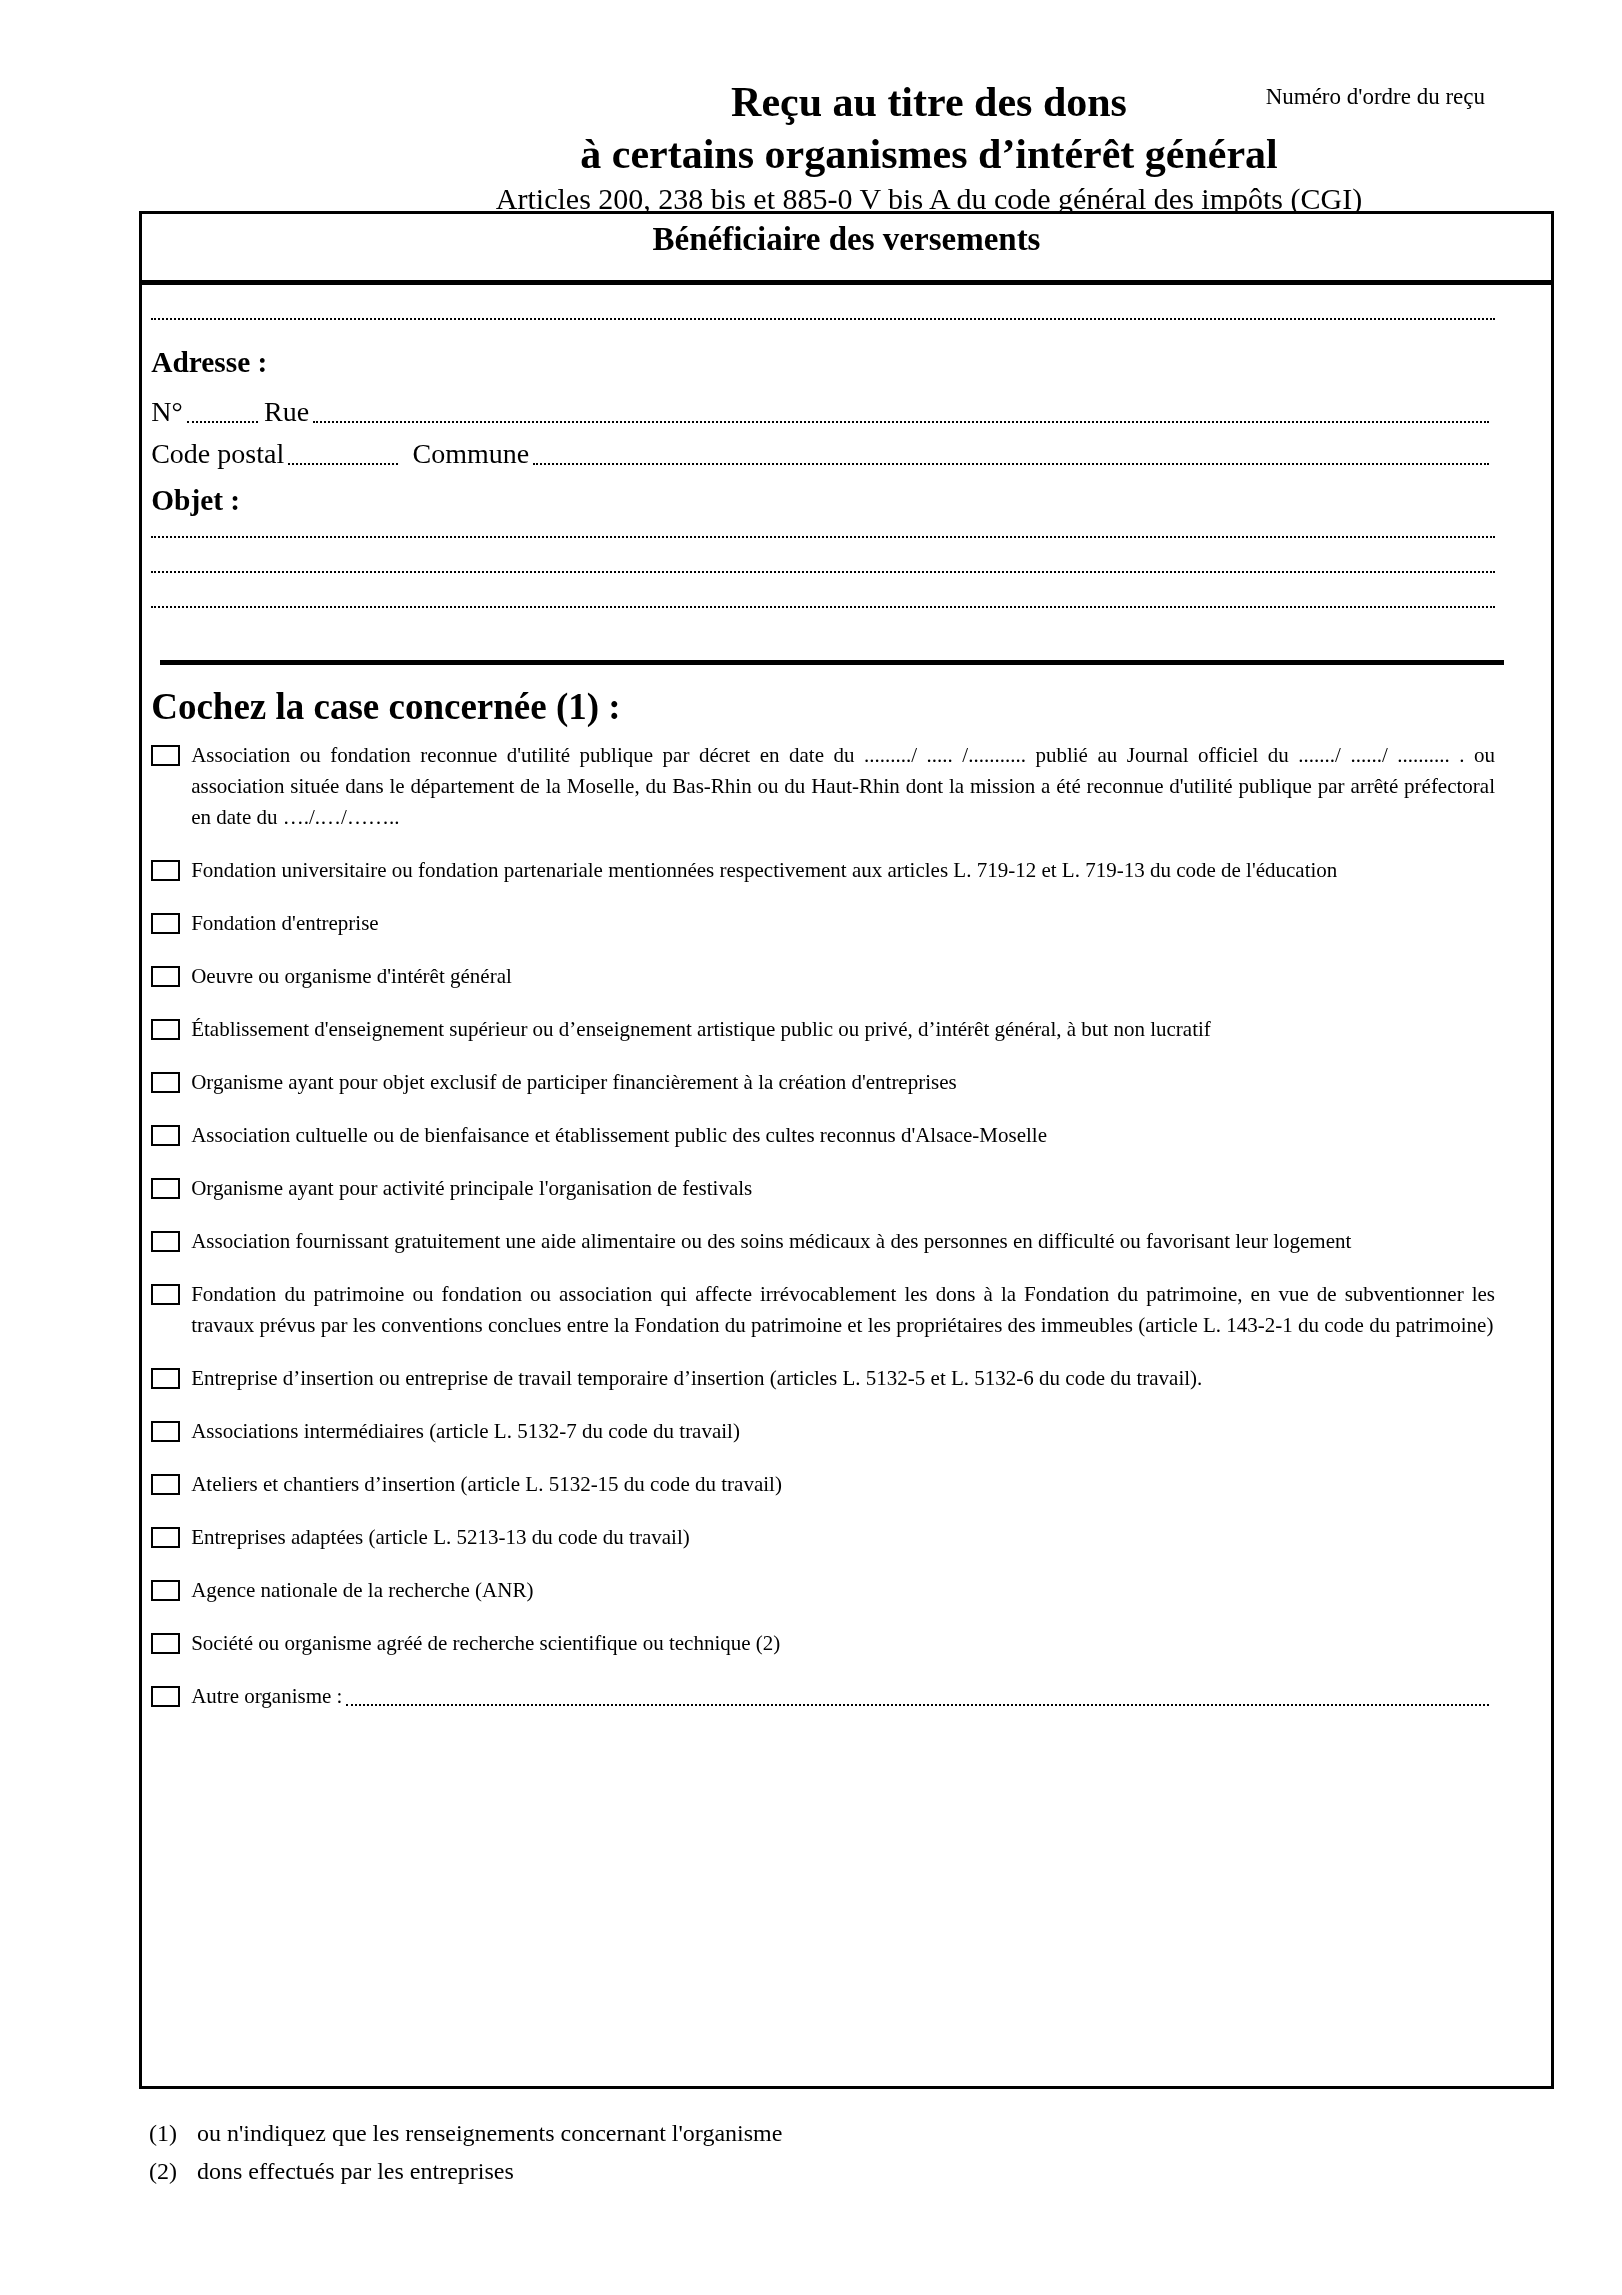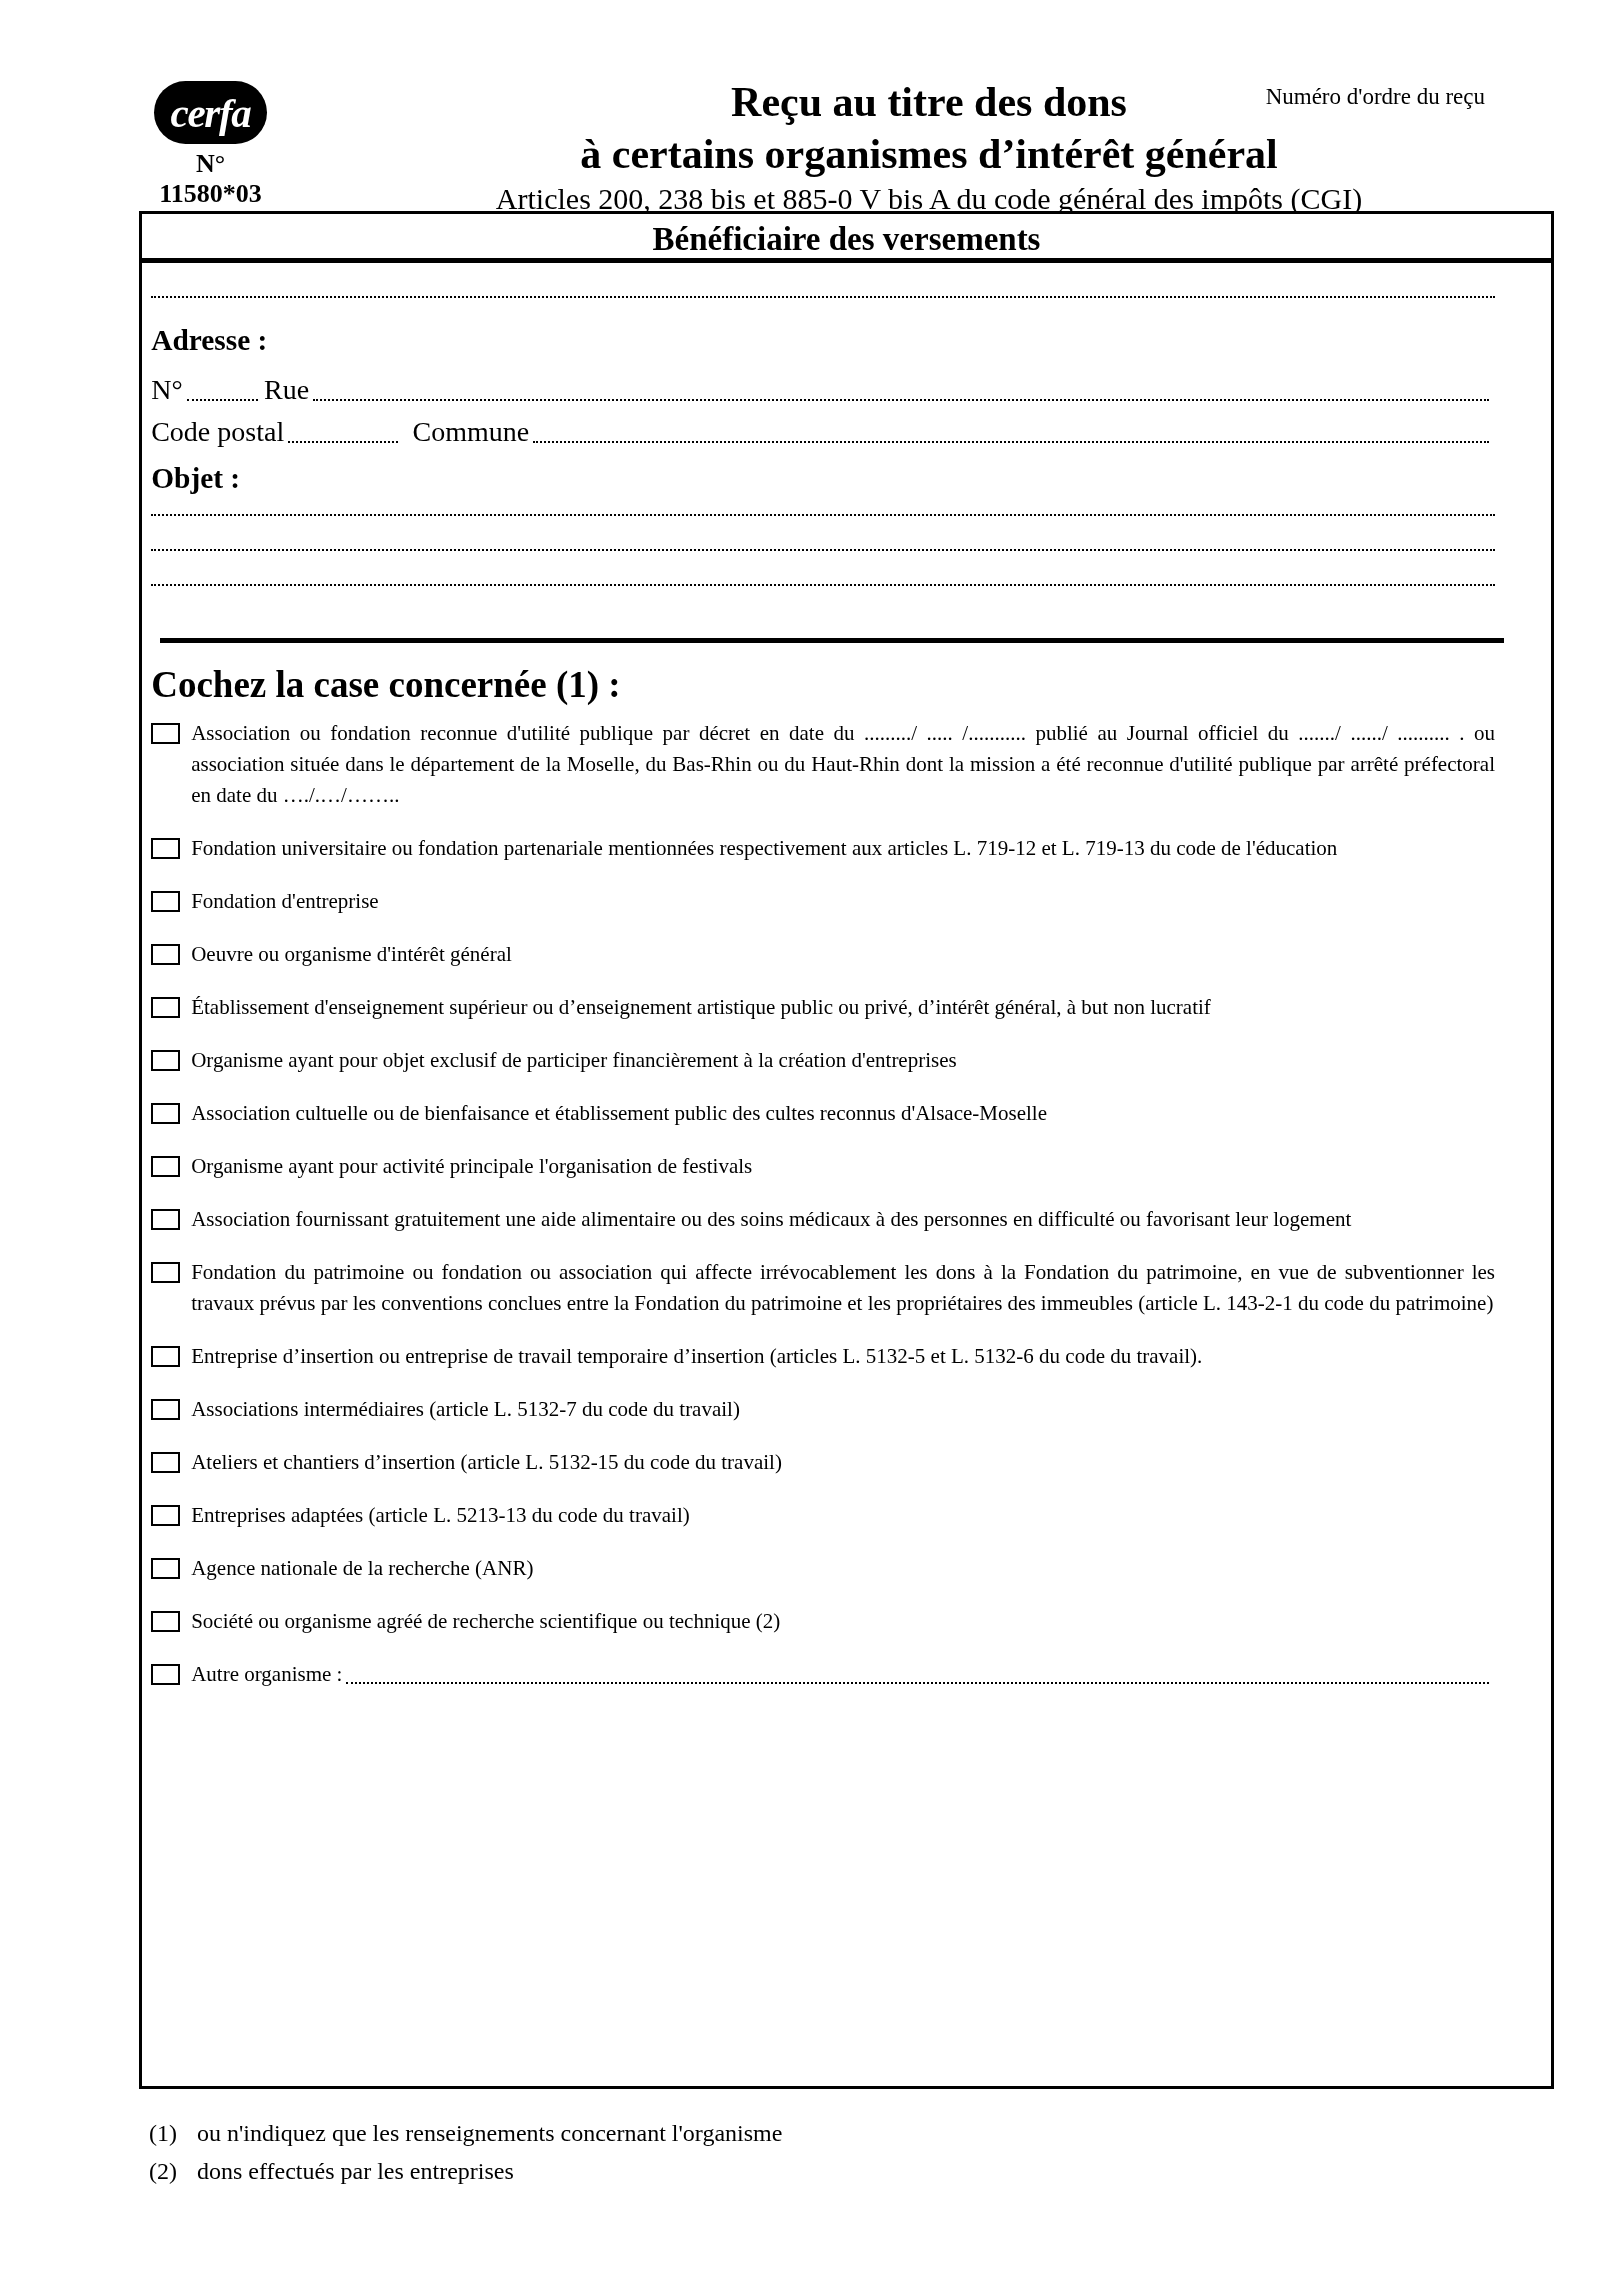--- a/index.html
+++ b/index.html
@@ -18,21 +18,21 @@
 
   .title-block { position:absolute; left:366px; top:76px; width:1126px; text-align:center; }
   .title-line { font-size:42px; font-weight:bold; line-height:52px; }
   .subtitle { font-size:30px; line-height:35px; margin-top:1.3px; }
 
   .order-number { position:absolute; top:84px; right:137px; font-size:23px; }
 
   
   .main-box { position:absolute; left:139px; top:211px; width:1415px; height:1878px;
               border:3.3px solid #000; background:#fff; }
-  .box-header { text-align:center; font-size:33px; font-weight:bold; padding-top:6.5px; padding-bottom:0; }
+  .box-header { text-align:center; font-size:33px; font-weight:bold; padding-top:6.5px; padding-bottom:22px; }
   .header-rule { height:3.3px; border-top:2px solid #000; border-bottom:3.9px solid #000; }
   .box-content { padding:14.4px 56px 0 9.2px; }
 
   .field-label { font-size:29.4px; font-weight:bold; line-height:35px; }
   .lbl-name { margin-top:2.6px; }
   .lbl-address { margin-top:25px; }
   .lbl-object { margin-top:13px; }
 
   .dotline { height:0; border-bottom:2.6px dotted #000; }
   .name-line { margin-top:19.6px; }
@@ -62,27 +62,20 @@
   
   .footnotes { position:absolute; left:149px; top:2119px; font-size:24px; line-height:29px; }
   .footnote { display:flex; margin-bottom:9.2px; }
   .fn-ref { width:48px; flex:0 0 48px; }
 </style>
 </head>
 <body>
 
 <div class="page">
 
-  <div class="logo-block">
-    <div class="cerfa-logo">
-      <span>cerfa</span>
-    </div>
-    <div class="form-number">N° 11580*03</div>
-    <div class="agency">DGFIP</div>
-  </div>
 
   <div class="title-block">
     <div class="title-line">Reçu au titre des dons</div>
     <div class="title-line">à certains organismes d’intérêt général</div>
     <div class="subtitle">Articles 200, 238 bis et 885-0 V bis A du code général des impôts (CGI)</div>
   </div>
 
   <div class="order-number">Numéro d'ordre du reçu</div>
 
   <div class="main-box">

